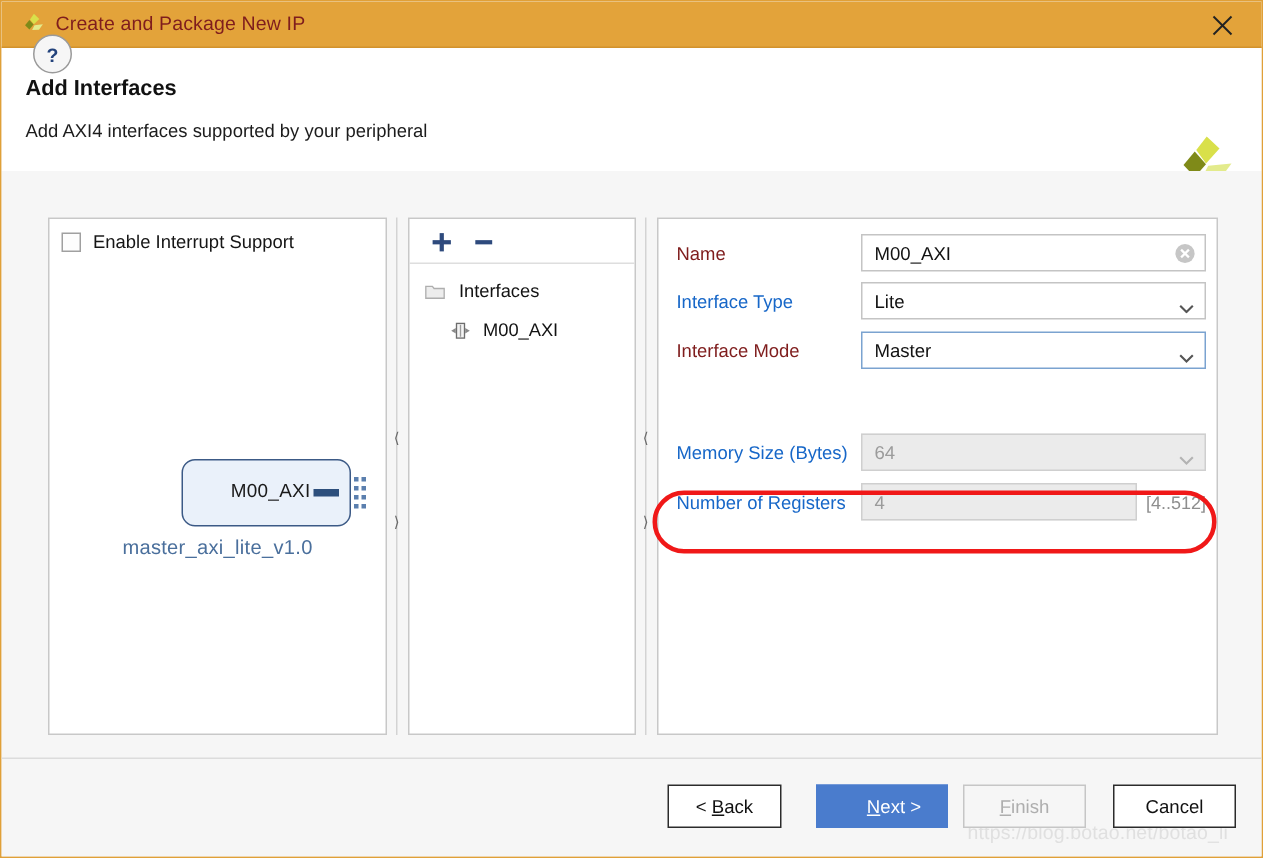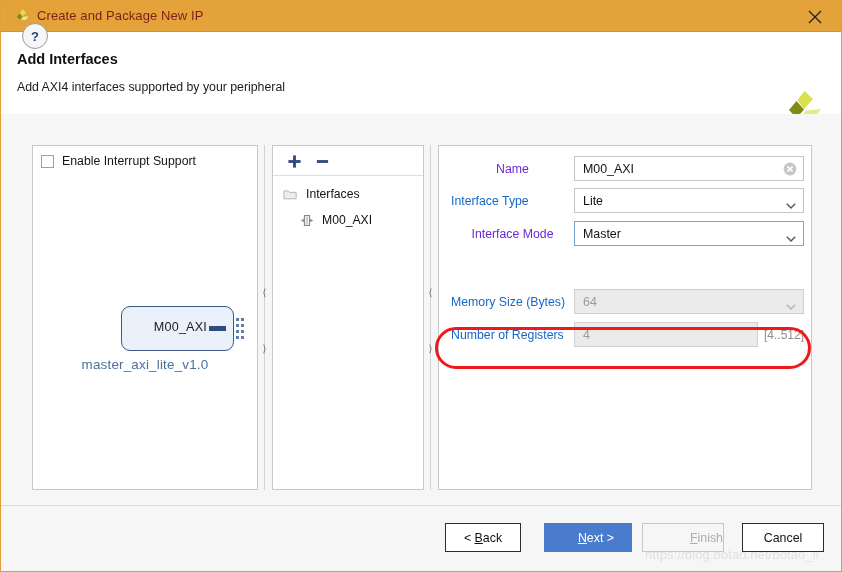--- a/index.html
+++ b/index.html
@@ -233,21 +233,21 @@
     align-items: center;
   }
   .flabel {
     width: 126px;
     font-size: 12.3px;
     color: #1767c8;
     white-space: nowrap;
     padding-left: 3px;
     box-sizing: border-box;
   }
-  .flabel.plain { color: #6d28d9; text-align: center; }
+  .flabel.plain { color: #7f1d1d; }
   .fctl {
     position: relative;
     height: 25px;
     flex: 1;
     border: 1px solid #c4c4c4;
     background: #ffffff;
     box-sizing: border-box;
     display: flex; align-items: center;
   }
   .fctl.focused { border: 1px solid #7ba3d0; }
@@ -323,21 +323,21 @@
     box-sizing: border-box;
     display: flex; align-items: center; justify-content: center;
     font-size: 12.4px;
     color: #111;
     cursor: pointer;
     z-index: 10;
   }
   .btn u { text-decoration: underline; }
   .btn-back   { left: 444px; width: 76px; }
   .btn-next   { left: 543px; width: 88px; background: #4a7ccd; border-color: #4a7ccd; color: #ffffff; padding-left: 16px; }
-  .btn-finish { left: 641px; width: 82px; border-color: #c6c6c6; color: #aeaeae; background: #f6f6f6; justify-content: flex-end; }
+  .btn-finish { left: 641px; width: 82px; border-color: #c6c6c6; color: #aeaeae; background: #f6f6f6; }
   .btn-cancel { left: 741px; width: 82px; }
 
   .watermark {
     position: absolute;
     left: 644px; top: 546px;
     font-size: 13px;
     color: #e0e0e0;
     white-space: nowrap;
     letter-spacing: .1px;
     z-index: 5;

